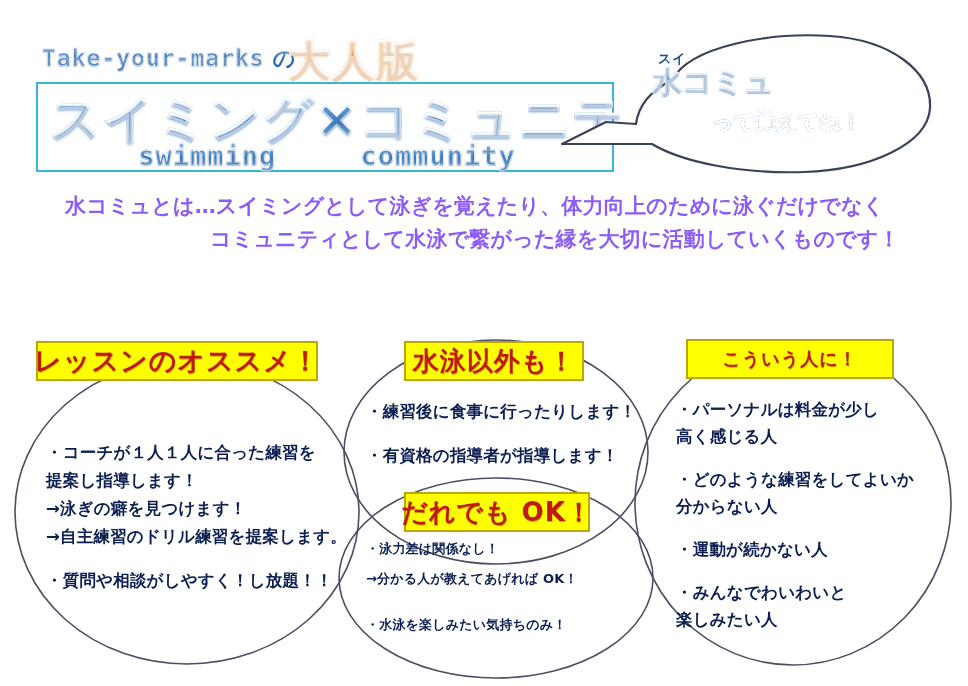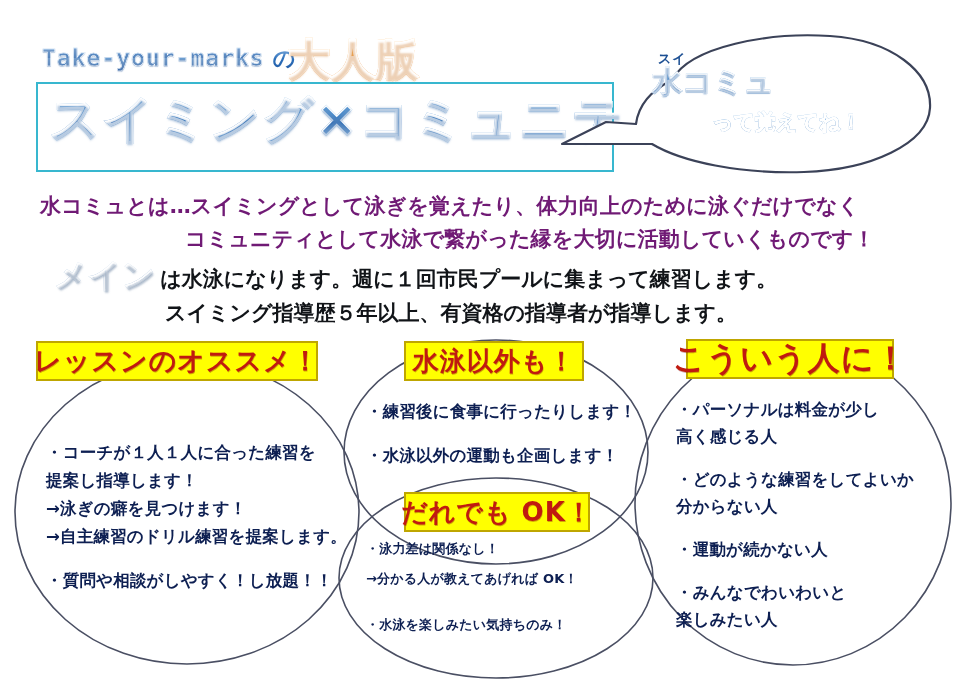--- a/index.html
+++ b/index.html
@@ -84,22 +84,23 @@
     position:absolute;left:712px;top:108px;
     font-size:21px;font-weight:bold;letter-spacing:0px;white-space:nowrap;
     background:linear-gradient(180deg,#bcd9f2 0%,#3c86cc 45%,#1a5fae 58%,#87b5e0 100%);
     -webkit-background-clip:text;background-clip:text;color:transparent;
     -webkit-text-stroke:0.9px #ffffff;paint-order:stroke fill;
   }
 
   
   .desc{
     position:absolute;left:0;top:190px;width:930px;
-    font-size:21px;font-weight:bold;color:#701a75;letter-spacing:0.2px;
+    font-size:21px;font-weight:bold;color:#8b5cf6;letter-spacing:0.2px;
     line-height:33px;
+    padding-left:25px;
   }
   .desc .l1{display:block;padding-left:40px;}
   .desc .l2{display:block;padding-left:185px;}
 
   .mainline{
     position:absolute;left:0;top:258px;width:968px;
     font-size:21px;font-weight:bold;color:#111418;line-height:34px;
   }
   .mainline .row1{display:flex;align-items:baseline;padding-left:55px;}
   .mainline .row2{display:block;padding-left:165px;}
@@ -117,21 +118,21 @@
   
   .ylabel{
     position:absolute;background:#ffff00;border:2px solid #bfa600;
     box-sizing:border-box;display:flex;align-items:center;justify-content:center;
     color:#c01a10;font-weight:bold;white-space:nowrap;
     text-shadow:0.5px 0.5px 0 rgba(120,10,5,.35);
   }
   #label-lesson{left:36px;top:341px;width:282px;height:40px;font-size:27px;letter-spacing:1px;}
   #label-other {left:404px;top:341px;width:180px;height:40px;font-size:26px;letter-spacing:1px;}
   #label-anyone{left:404px;top:492px;width:186px;height:40px;font-size:26px;letter-spacing:1px;}
-  #label-forwho{left:686px;top:339px;width:208px;height:40px;font-size:32px;letter-spacing:1px;}
+  #label-forwho{left:686px;top:339px;width:208px;height:40px;font-size:18px;letter-spacing:1px;}
 
   
   .bullets{
     position:absolute;color:#0d1f52;font-weight:bold;
     font-size:17px;line-height:28px;letter-spacing:0.2px;
   }
   .bullets p{margin:0;white-space:nowrap;}
   .bullets p.gap{margin-top:16px;}
 
   #txt-lesson{left:46px;top:418px;width:300px;font-size:16.5px;line-height:28px;margin-top:21px;}
@@ -146,43 +147,40 @@
 
   <div class="tym-line">
     <span class="tym-text">Take-your-marks</span>
     <span class="tym-no">の</span>
   </div>
 
   <div class="otona">大人版</div>
 
   <div class="title-box">
     <div class="title-main">スイミング×コミュニティ</div>
+    <div class="title-sub">
+      <span>swimming</span>
+      <span>community</span>
+    </div>
   </div>
 
   <svg id="bubble-svg" viewBox="0 0 400 150">
     <path d="M 132 52 C 150 18 230 4 290 8 C 352 12 392 44 390 80
              C 388 116 330 142 264 144 C 200 146 142 134 112 116
              L 22 116 L 66 94 L 96 96 C 98 80 108 64 132 52 Z" fill="#ffffff" stroke="#3b4258" stroke-width="2.2" stroke-linejoin="round"></path>
   </svg>
   <div class="bubble-furi">スイ</div>
   <div class="bubble-main">水コミュ</div>
   <div class="bubble-tail-txt">って覚えてね！</div>
 
   <div class="desc">
     <span class="l1">水コミュとは…スイミングとして泳ぎを覚えたり、体力向上のために泳ぐだけでなく</span>
     <span class="l2">コミュニティとして水泳で繋がった縁を大切に活動していくものです！</span>
   </div>
 
-  <div class="mainline">
-    <div class="row1">
-      <span class="main-badge">メイン</span>
-      <span>は水泳になります。週に１回市民プールに集まって練習します。</span>
-    </div>
-    <div class="row2">スイミング指導歴５年以上、有資格の指導者が指導します。</div>
-  </div>
 
   <svg id="ellipses" viewBox="0 0 968 686">
     <ellipse cx="187" cy="512" rx="172" ry="152" fill="#ffffff" stroke="#4a4f63" stroke-width="1.6"></ellipse>
     <ellipse cx="496" cy="452" rx="152" ry="112" fill="none" stroke="#4a4f63" stroke-width="1.6"></ellipse>
     <ellipse cx="496" cy="578" rx="157" ry="100" fill="none" stroke="#4a4f63" stroke-width="1.6"></ellipse>
     <ellipse cx="793" cy="503" rx="158" ry="162" fill="none" stroke="#4a4f63" stroke-width="1.6"></ellipse>
   </svg>
 
   <div class="ylabel" id="label-lesson">レッスンのオススメ！</div>
   <div class="ylabel" id="label-other">水泳以外も！</div>
@@ -192,21 +190,21 @@
   <div class="bullets" id="txt-lesson">
     <p>・コーチが１人１人に合った練習を</p>
     <p>提案し指導します！</p>
     <p>→泳ぎの癖を見つけます！</p>
     <p>→自主練習のドリル練習を提案します。</p>
     <p class="gap">・質問や相談がしやすく！し放題！！</p>
   </div>
 
   <div class="bullets" id="txt-other">
     <p>・練習後に食事に行ったりします！</p>
-    <p class="gap">・水泳以外の運動も企画します！</p>
+    <p class="gap">・有資格の指導者が指導します！</p>
   </div>
 
   <div class="bullets" id="txt-anyone">
     <p>・泳力差は関係なし！</p>
     <p>→分かる人が教えてあげれば OK！</p>
     <p class="gap">・水泳を楽しみたい気持ちのみ！</p>
   </div>
 
   <div class="bullets" id="txt-forwho">
     <p>・パーソナルは料金が少し</p>

